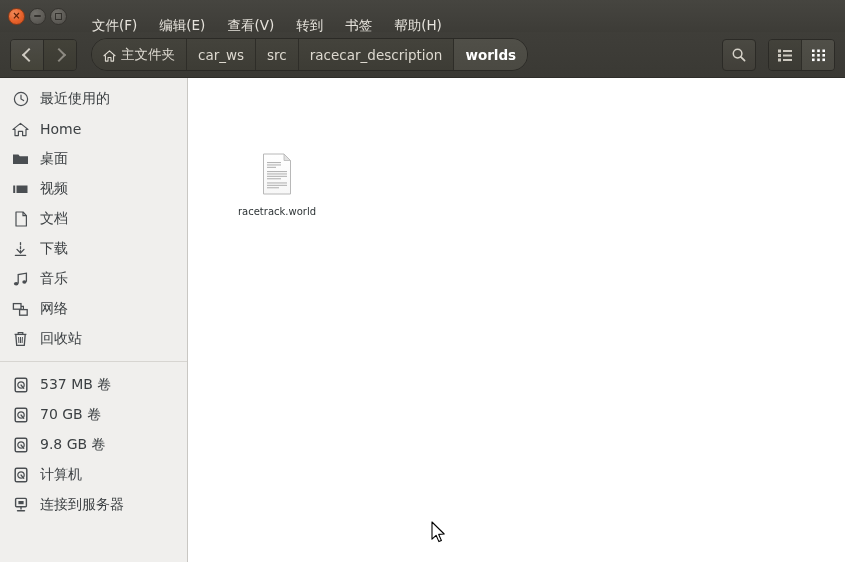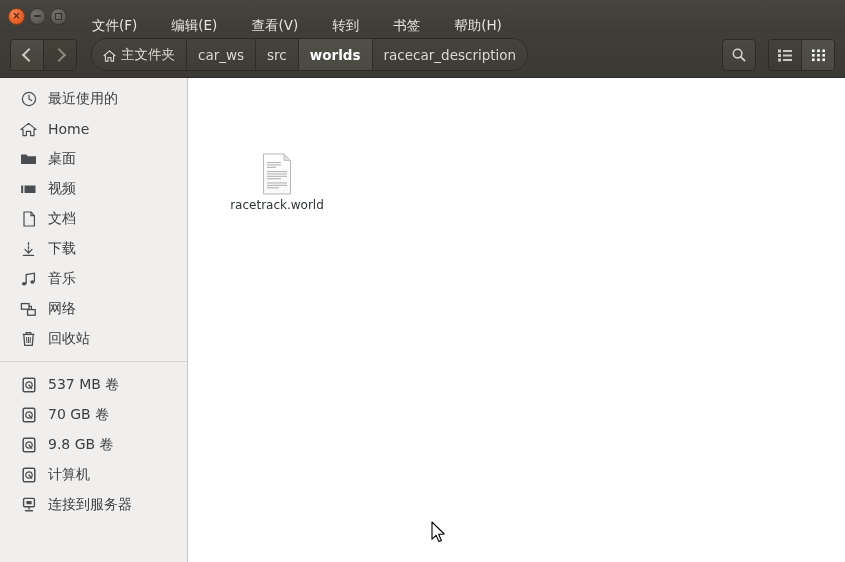--- a/index.html
+++ b/index.html
@@ -41,21 +41,21 @@
     border: 1px solid #35332f;
   }
   .wbtn-glyph { color: #2b2a26; font-size: 10px; line-height: 1; font-weight: bold; }
   .wbtn-close .wbtn-glyph { color: #5a2008; font-size: 10px; }
   .dash { width: 7px; height: 2px; background: #33312d; border-radius: 1px; }
   .sq { width: 7px; height: 7px; border: 1.5px solid #33312d; box-sizing: border-box; }
 
   .menubar {
     display: flex; align-items: center;
     margin-left: 16px;
-    gap: 16px;
+    gap: 4px;
     margin-top: 20px;
   }
   .menu-item {
     color: #e6e3dc;
     font-size: 13.5px;
     padding: 3px 9px;
     white-space: nowrap;
     cursor: default;
   }
 
@@ -151,21 +151,21 @@
   .body { flex: 1; display: flex; min-height: 0; background: #ffffff; }
 
   .sidebar {
     width: 188px; min-width: 188px;
     background: #f0efed;
     border-right: 1px solid #c9c7c3;
     box-sizing: border-box;
     padding-top: 6px;
     overflow: hidden;
   }
-  .side-group { padding: 0; margin-left: 8px; }
+  .side-group { padding: 0; }
   .side-sep { height: 1px; background: #d7d5d1; margin: 7px 0 8px 0; }
   .side-item {
     display: flex; align-items: center;
     gap: 11px;
     height: 30px;
     padding-left: 12px;
     color: #3c4043;
     font-size: 14px;
     cursor: pointer;
     white-space: nowrap;
@@ -186,21 +186,22 @@
   .file-item {
     position: absolute;
     left: 34px; top: 72px;
     width: 110px;
     display: flex; flex-direction: column; align-items: center;
     cursor: pointer;
     user-select: none;
   }
   .file-icon-wrap { width: 48px; height: 48px; position: relative; }
   .file-label {
-    font-size: 12px;
+    margin-top: 8px;
+    font-size: 10px;
     color: #2e3436;
     text-align: center;
     white-space: nowrap;
   }
 
   .cursor { position: absolute; pointer-events: none; }
 </style>
 </head>
 <body>
 
@@ -248,25 +249,25 @@
             </svg>
         </span>
         <span>主文件夹</span>
       </div>
       <div class="crumb">
         <span>car_ws</span>
       </div>
       <div class="crumb">
         <span>src</span>
       </div>
+      <div class="crumb">
+        <span>racecar_description</span>
+      </div>
       <div class="crumb active">
         <span>worlds</span>
-      </div>
-      <div class="crumb">
-        <span>racecar_description</span>
       </div>
     </div>
 
     <div class="toolbar-right">
       <div class="sqbtn">
         <svg width="16" height="16" viewBox="0 0 16 16">
           <circle cx="6.6" cy="6.6" r="4.3" fill="none" stroke="#d6d2c9" stroke-width="1.5"></circle>
           <line x1="9.8" y1="9.8" x2="13.6" y2="13.6" stroke="#d6d2c9" stroke-width="1.7" stroke-linecap="round"></line>
         </svg>
       </div>

